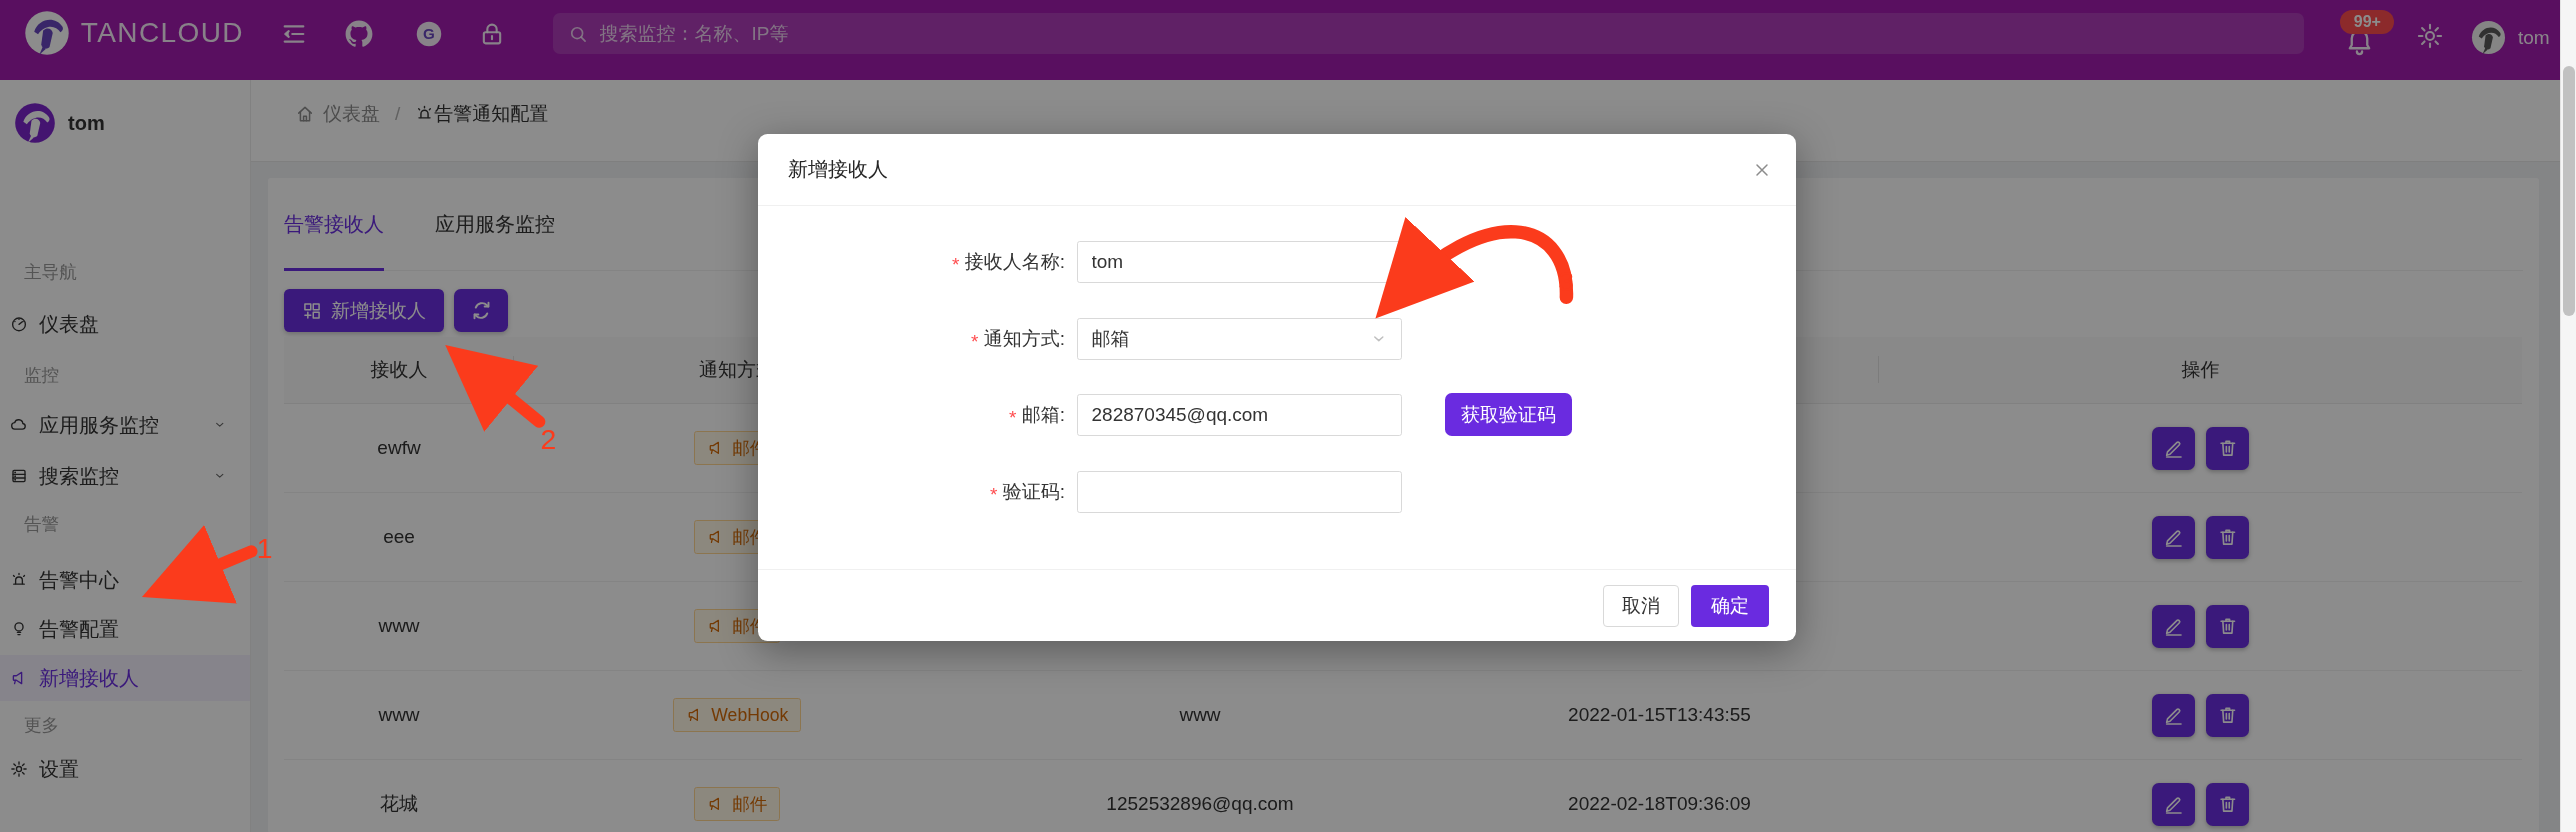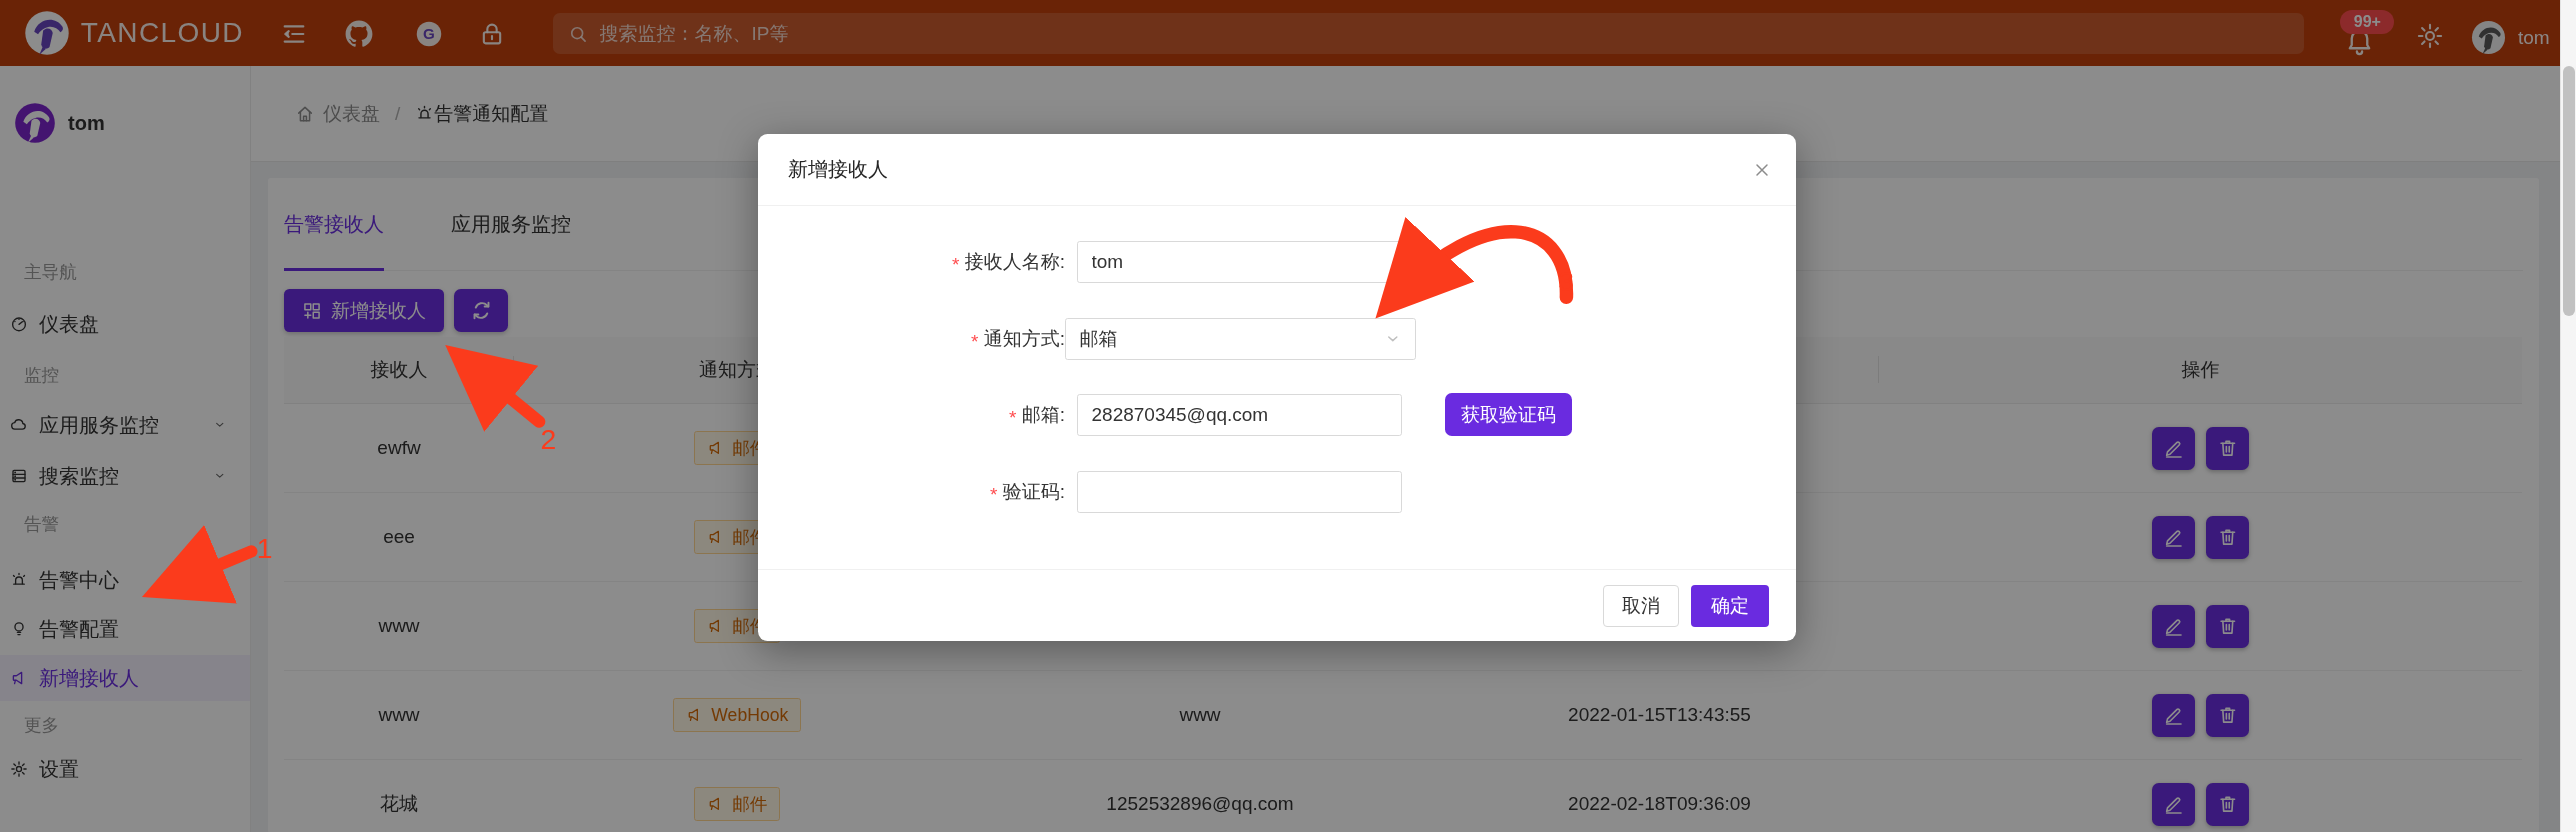--- a/index.html
+++ b/index.html
@@ -2,21 +2,21 @@
 <html style="font-size:10.8px"><head>
 <meta charset="utf-8">
 <style>
   html,body{margin:0;padding:0;background:#888;}
   #app{position:relative;width:2576px;height:833px;overflow:hidden;
        font-family:"Liberation Sans","DejaVu Sans",sans-serif;background:#f0f2f5;}
   svg{display:block}
   .ic{flex:none}
 
   
-  .topbar{position:absolute;left:0;top:0;width:2576px;height:66px;background:#c2410c;
+  .topbar{position:absolute;left:0;top:0;width:2576px;height:80px;background:#a21caf;
           display:flex;align-items:center;z-index:5;color:#fff;}
   .brand{display:flex;align-items:center;position:absolute;left:24px;top:10px;height:46px;}
   .brand-name{margin-left:10.8px;font-size:28px;font-weight:300;letter-spacing:1.4px;color:rgba(255,255,255,.92);}
   .tb-ic{position:absolute;top:19.6px;width:28px;height:28px;color:rgba(255,255,255,.92);cursor:pointer;}
   .tb-ic.menu{left:280px}.tb-ic.github{left:345px}.tb-ic.gitee{left:415px}.tb-ic.lock{left:478px}
   .search{position:absolute;left:553px;top:13px;width:1751px;height:41px;border-radius:6.8px;
           background:rgba(255,255,255,.14);display:flex;align-items:center;padding:0 15px;box-sizing:border-box;}
   .search svg{color:rgba(255,255,255,.75)}
   .search input{flex:1;margin-left:9.5px;background:transparent;border:none;outline:none;
                 font-size:19px;color:#fff;font-family:inherit;}
@@ -47,21 +47,21 @@
   .crumbbar{position:absolute;left:251px;top:66px;right:16px;height:96px;background:#fff;
             border-bottom:0.7px solid #e8e8e8;display:flex;align-items:center;padding-left:44px;box-sizing:border-box;}
   .crumb{display:flex;align-items:center;gap:8px;font-size:19px;color:#8c8c8c;}
   .crumb .ic{width:20px;height:20px}
   .crumb-sep{margin:0 15px;color:#b0b0b0;font-size:19px;}
   .crumb-cur{display:flex;align-items:center;gap:0;font-size:19px;color:#333;}
 
   
   .card{position:absolute;left:268px;top:178px;width:2271px;bottom:0;background:#fff;border-radius:2.7px;}
   .tabs{position:absolute;left:16px;right:16px;top:0;height:92px;border-bottom:1.4px solid #f0f0f0;
-        display:flex;align-items:center;gap:67px;}
+        display:flex;align-items:center;gap:51px;}
   .tab{position:relative;height:100%;display:flex;align-items:center;font-size:20px;color:#333;cursor:pointer;}
   .tab.active{color:#6b2fe0;font-weight:500;}
   .tab.active::after{content:"";position:absolute;left:0;right:0;bottom:-1.4px;height:3.4px;background:#6b2fe0;}
   .toolbar{position:absolute;left:16px;top:111px;display:flex;gap:10.8px;}
   .btn-add{height:43px;padding:0 17.6px;background:#6b2fe0;color:#fff;border:none;border-radius:5.4px;
            display:flex;align-items:center;gap:9.5px;font-size:19px;font-family:inherit;cursor:pointer;
            box-shadow:0 2px 5.4px rgba(0,0,0,.22);}
   .btn-add .ic{width:20px;height:20px}
   .btn-refresh{width:54px;height:43px;background:#6b2fe0;color:#fff;border:none;border-radius:6.8px;
            display:flex;align-items:center;justify-content:center;cursor:pointer;box-shadow:0 2px 5.4px rgba(0,0,0,.22);}
@@ -93,21 +93,21 @@
   .m-title{font-size:20px;font-weight:500;color:#262626;}
   .m-close{position:absolute;right:19px;top:21px;width:30px;height:30px;background:none;border:none;cursor:pointer;
            color:#8c8c8c;display:flex;align-items:center;justify-content:center;}
   .m-close .ic{width:20px;height:20px}
   .m-row{position:absolute;left:0;height:43px;display:flex;align-items:center;}
   .m-label{width:307px;display:flex;justify-content:flex-end;align-items:center;gap:5.4px;
            font-size:19px;color:#333;}
   .star{color:#ff4d4f;font-size:19px;transform:translateY(2.7px);}
   .m-input{margin-left:12px;width:325px;height:42px;border:0.7px solid #d9d9d9;border-radius:2.7px;
            padding:0 13.5px;box-sizing:border-box;font-size:19px;color:#333;font-family:inherit;outline:none;background:#fff;}
-  .m-select{width:351px;height:42px;border:0.7px solid #d9d9d9;border-radius:2.7px;
+  .m-select{margin-left:12px;width:325px;height:42px;border:0.7px solid #d9d9d9;border-radius:2.7px;
             display:flex;align-items:center;padding:0 13.5px;box-sizing:border-box;font-size:19px;color:#333;cursor:pointer;}
   .m-select .chev{margin-left:auto;width:17.6px;height:17.6px;color:#bfbfbf;}
   .btn-code{margin-left:43px;height:43px;padding:0 16px;background:#6a2be0;color:#fff;border:none;border-radius:6.8px;
             font-size:19px;font-family:inherit;cursor:pointer;}
   .m-foot{position:absolute;left:0;right:0;bottom:0;height:72px;border-top:0.7px solid #f0f0f0;
           display:flex;align-items:center;justify-content:flex-end;gap:12px;padding-right:27px;box-sizing:border-box;}
   .btn-cancel{min-width:76px;height:42px;background:#fff;border:0.7px solid #d9d9d9;border-radius:4px;
               font-size:19px;color:#333;font-family:inherit;cursor:pointer;}
   .btn-ok{min-width:78px;height:42px;background:#6a2be0;border:none;border-radius:4px;
           font-size:19px;color:#fff;font-family:inherit;cursor:pointer;}

